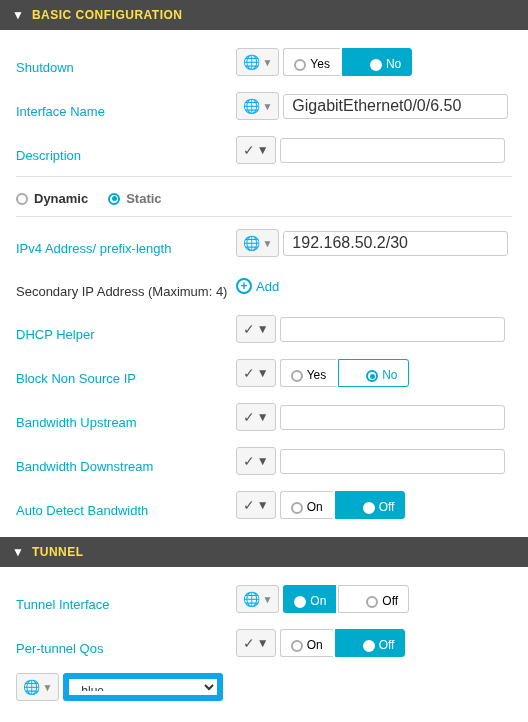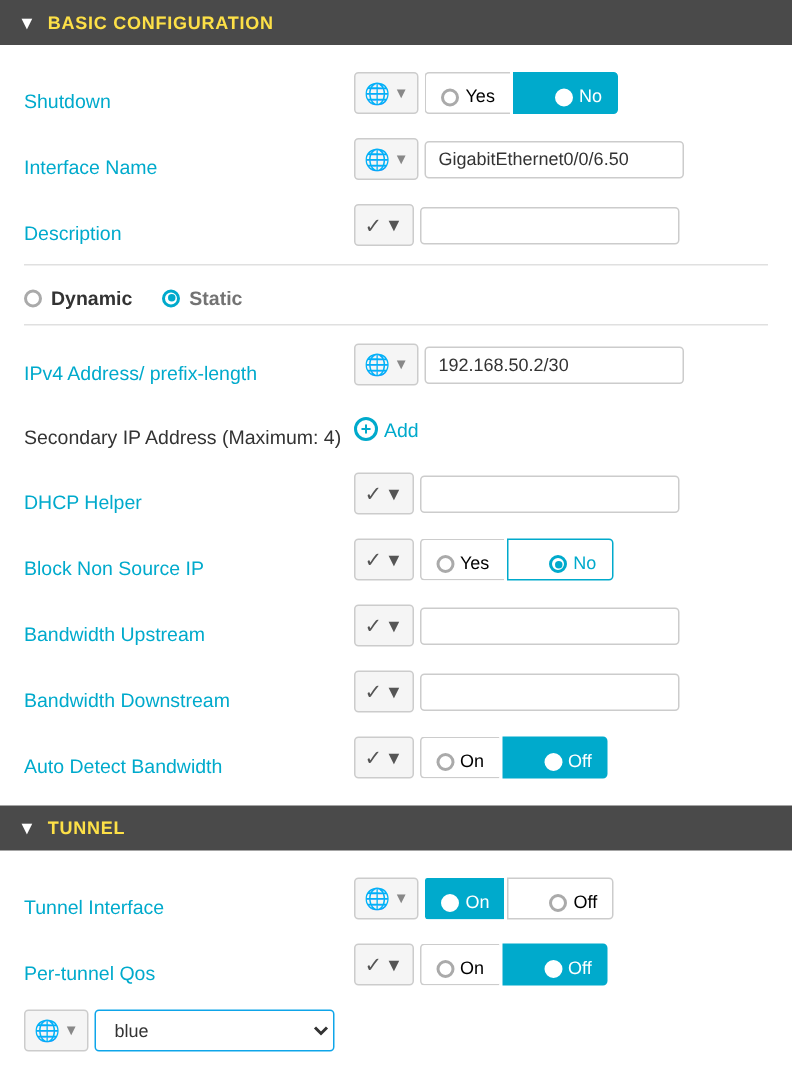--- a/index.html
+++ b/index.html
@@ -98,21 +98,21 @@
       background: transparent;
     }
     .radio-dot.filled { background: #00aacc; }
     .radio-dot.filled-white { background: #fff; }
 
     .text-input {
       border: 1px solid #ccc;
       border-radius: 3px;
       padding: 4px 8px;
       height: 25px;
-      font-size: 12px;
+      font-size: 16px;
       color: #333;
       min-width: 160px;
       outline: none;
     }
 
     .check-btn {
       border: 1px solid #ccc;
       background: #f5f5f5;
       padding: 4px 6px;
       border-radius: 3px;
@@ -155,21 +155,21 @@
       width: 16px; height: 16px;
       border: 2px solid #00aacc;
       border-radius: 50%;
       display: flex; align-items: center; justify-content: center;
       font-size: 12px;
       color: #00aacc;
       font-weight: bold;
     }
 
     select.native-select {
-      border: 1px solid #0ea5e9;
+      border: 6px solid #0ea5e9;
       border-radius: 3px;
       padding: 4px 8px;
       height: 28px;
       font-size: 12px;
       color: #333;
       min-width: 160px;
       background: #fff;
       cursor: pointer;
     }
 

